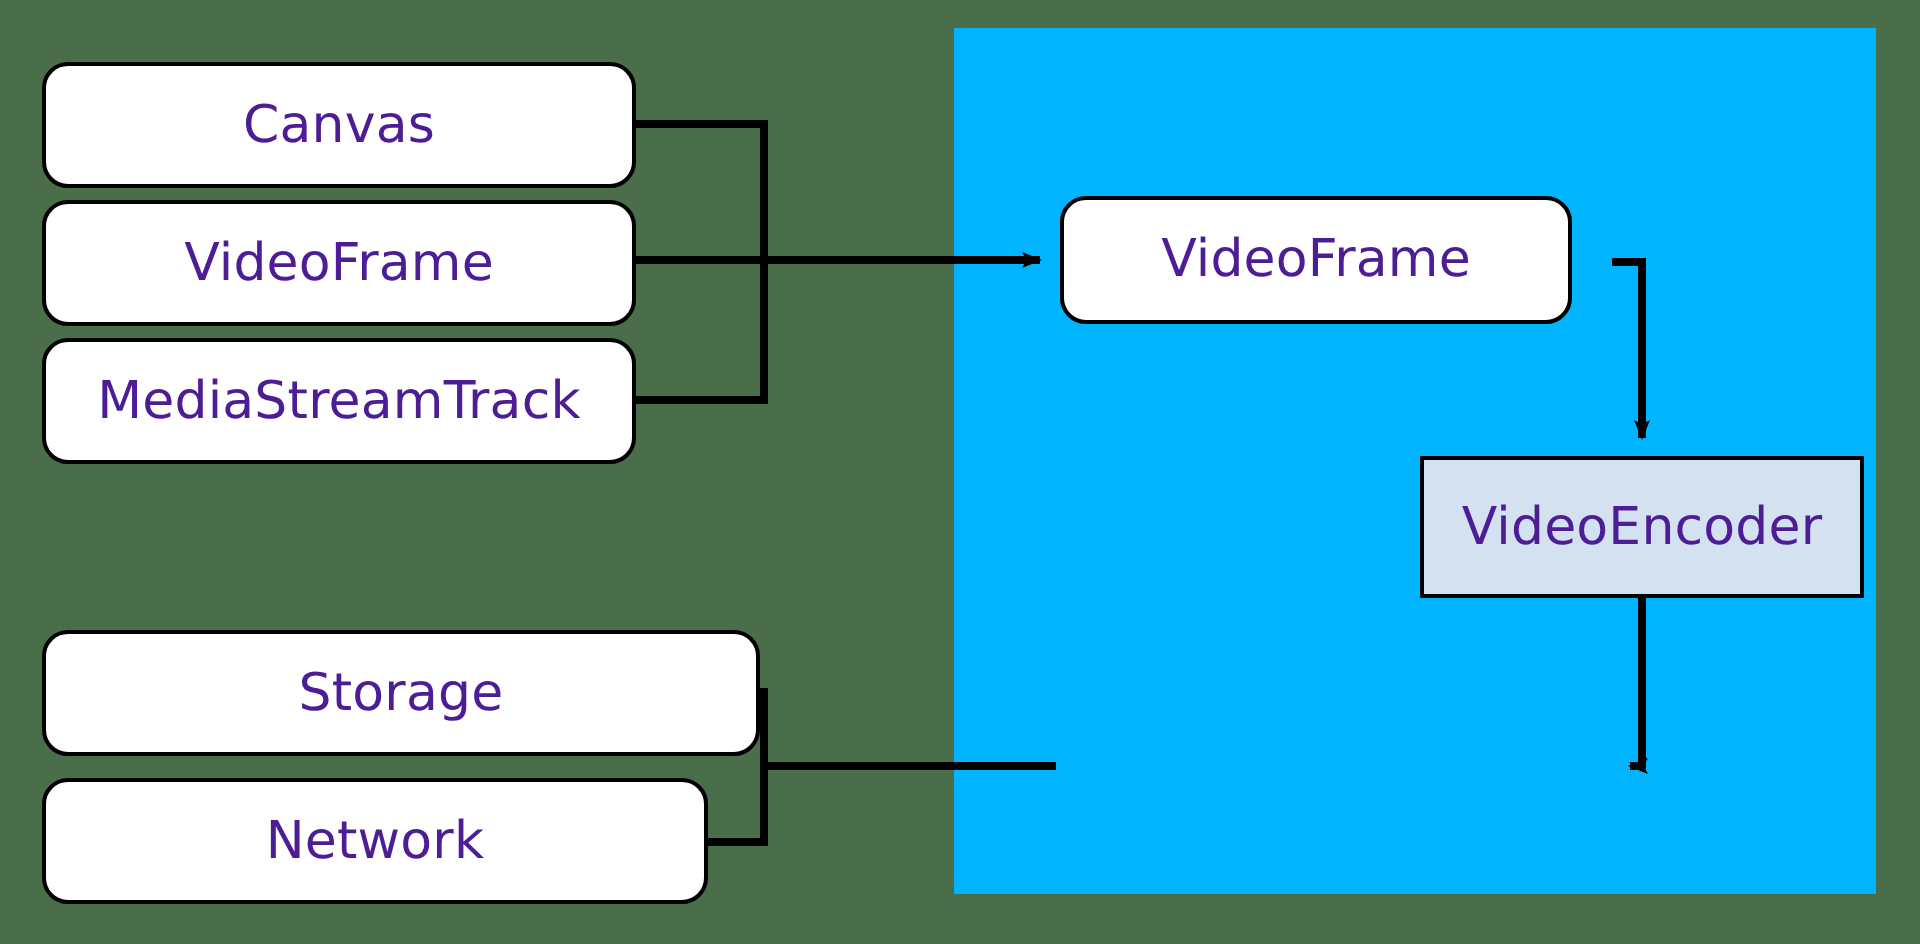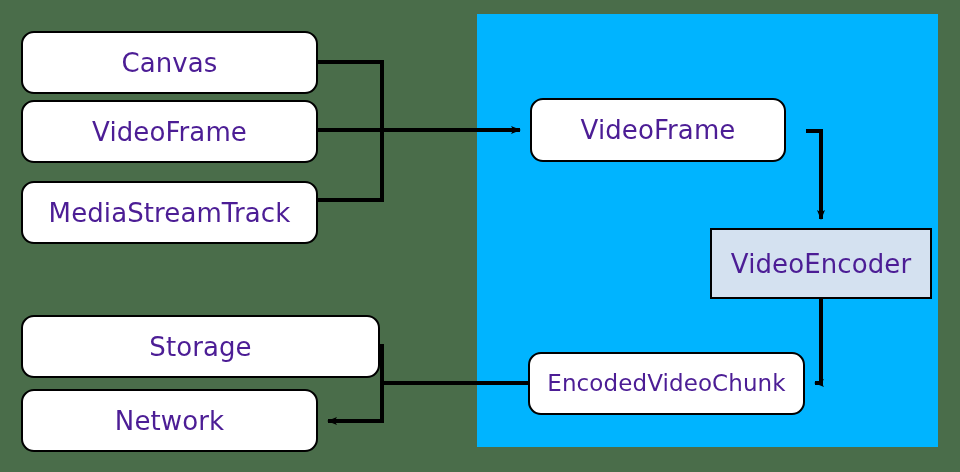--- a/index.html
+++ b/index.html
@@ -86,32 +86,29 @@
 
     <path d="M382,383 L382,421 L328,421" fill="none" stroke="#000000" stroke-width="4" marker-end="url(#arrowhead)"></path>
   </svg>
 
   <div class="node" style="left: 21px; top: 31px; width: 297px; height: 63px; background: rgb(255, 255, 255); border-color: rgb(0, 0, 0); font-size: 26px;">
     <span class="node-label">Canvas</span>
   </div>
   <div class="node" style="left: 21px; top: 100px; width: 297px; height: 63px; background: rgb(255, 255, 255); border-color: rgb(0, 0, 0); font-size: 26px;">
     <span class="node-label">VideoFrame</span>
   </div>
-  <div class="node" style="left: 21px; top: 169px; width: 297px; height: 63px; background: rgb(255, 255, 255); border-color: rgb(0, 0, 0); font-size: 26px; margin-top: 12px;">
+  <div class="node" style="left: 21px; top: 169px; width: 297px; height: 63px; background: rgb(255, 255, 255); border-color: rgb(0, 0, 0); font-size: 26px;">
     <span class="node-label">MediaStreamTrack</span>
   </div>
   <div class="node" style="left: 21px; top: 315px; width: 359px; height: 63px; background: rgb(255, 255, 255); border-color: rgb(0, 0, 0); font-size: 26px;">
     <span class="node-label">Storage</span>
   </div>
-  <div class="node" style="left: 21px; top: 389px; width: 297px; height: 63px; background: rgb(255, 255, 255); border-color: rgb(0, 0, 0); font-size: 26px;">
+  <div class="node" style="left: 21px; top: 389px; width: 333px; height: 63px; background: rgb(255, 255, 255); border-color: rgb(0, 0, 0); font-size: 26px;">
     <span class="node-label">Network</span>
   </div>
   <div class="node" style="left: 530px; top: 98px; width: 256px; height: 64px; background: rgb(255, 255, 255); border-color: rgb(0, 0, 0); font-size: 26px;">
     <span class="node-label">VideoFrame</span>
   </div>
   <div class="node rect" style="left: 710px; top: 228px; width: 222px; height: 71px; background: rgb(212, 225, 240); border-color: rgb(0, 0, 0); font-size: 26px; border-radius: 0px;">
     <span class="node-label">VideoEncoder</span>
   </div>
-  <div class="node" style="left: 528px; top: 352px; width: 277px; height: 63px; background: rgb(255, 255, 255); border-color: rgb(0, 0, 0); font-size: 23px;">
-    <span class="node-label">EncodedVideoChunk</span>
-  </div>
 
 </div>
 
 </body></html>

